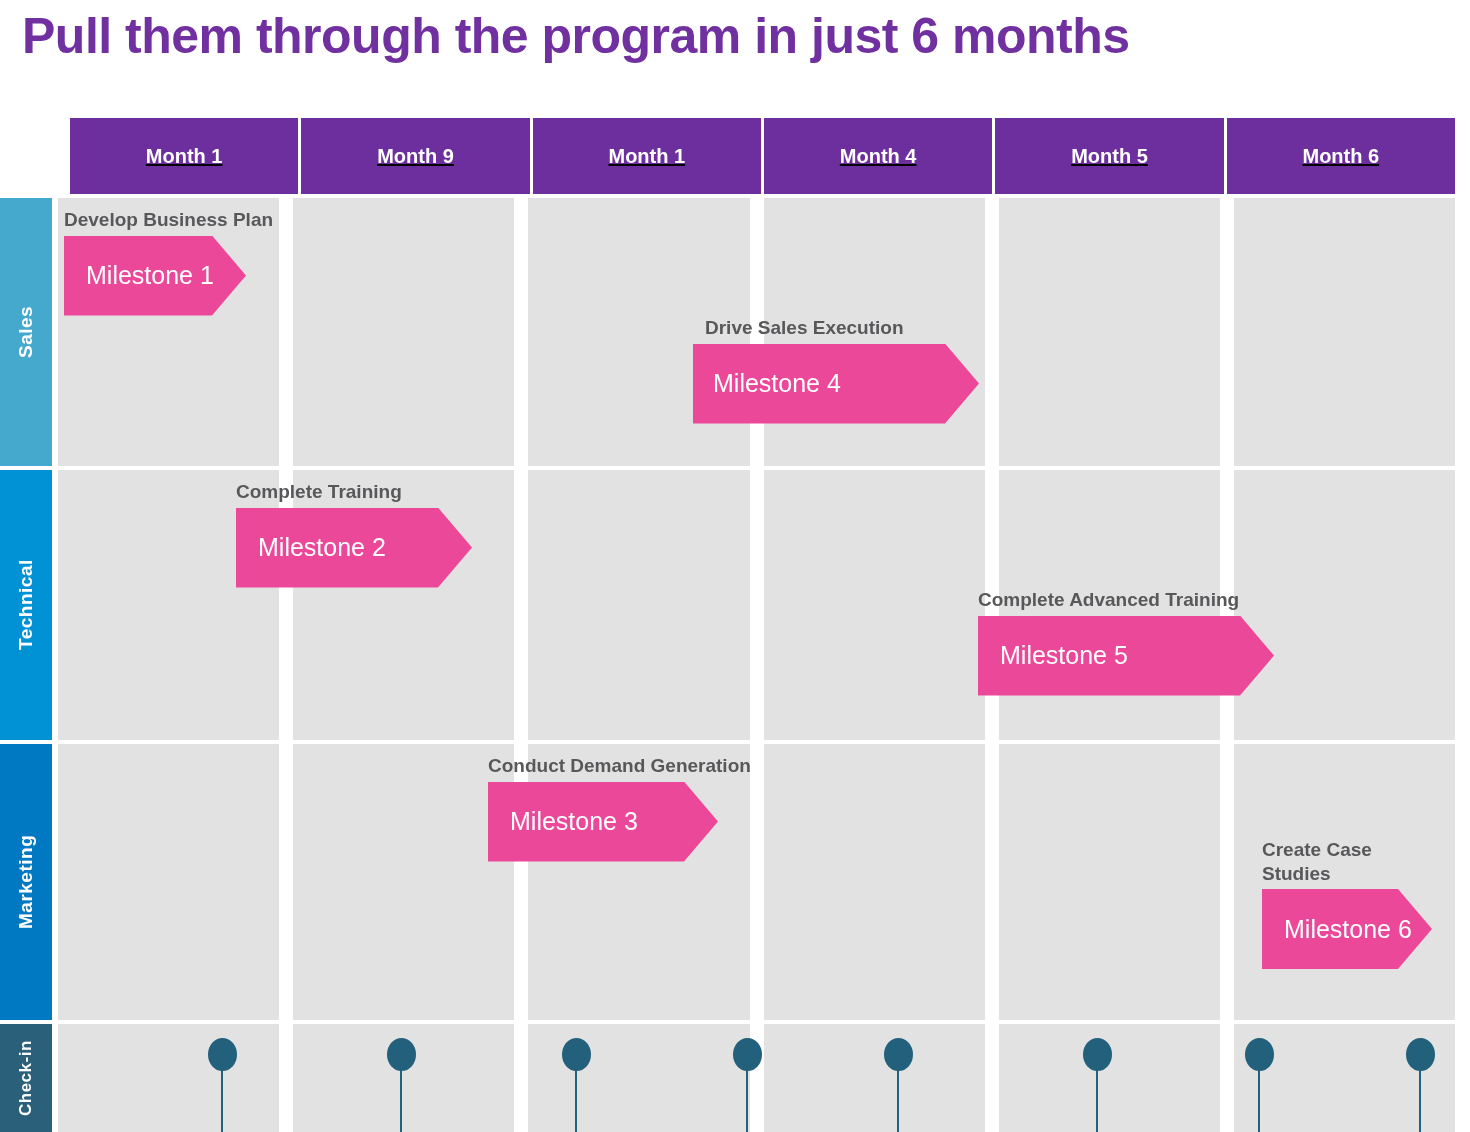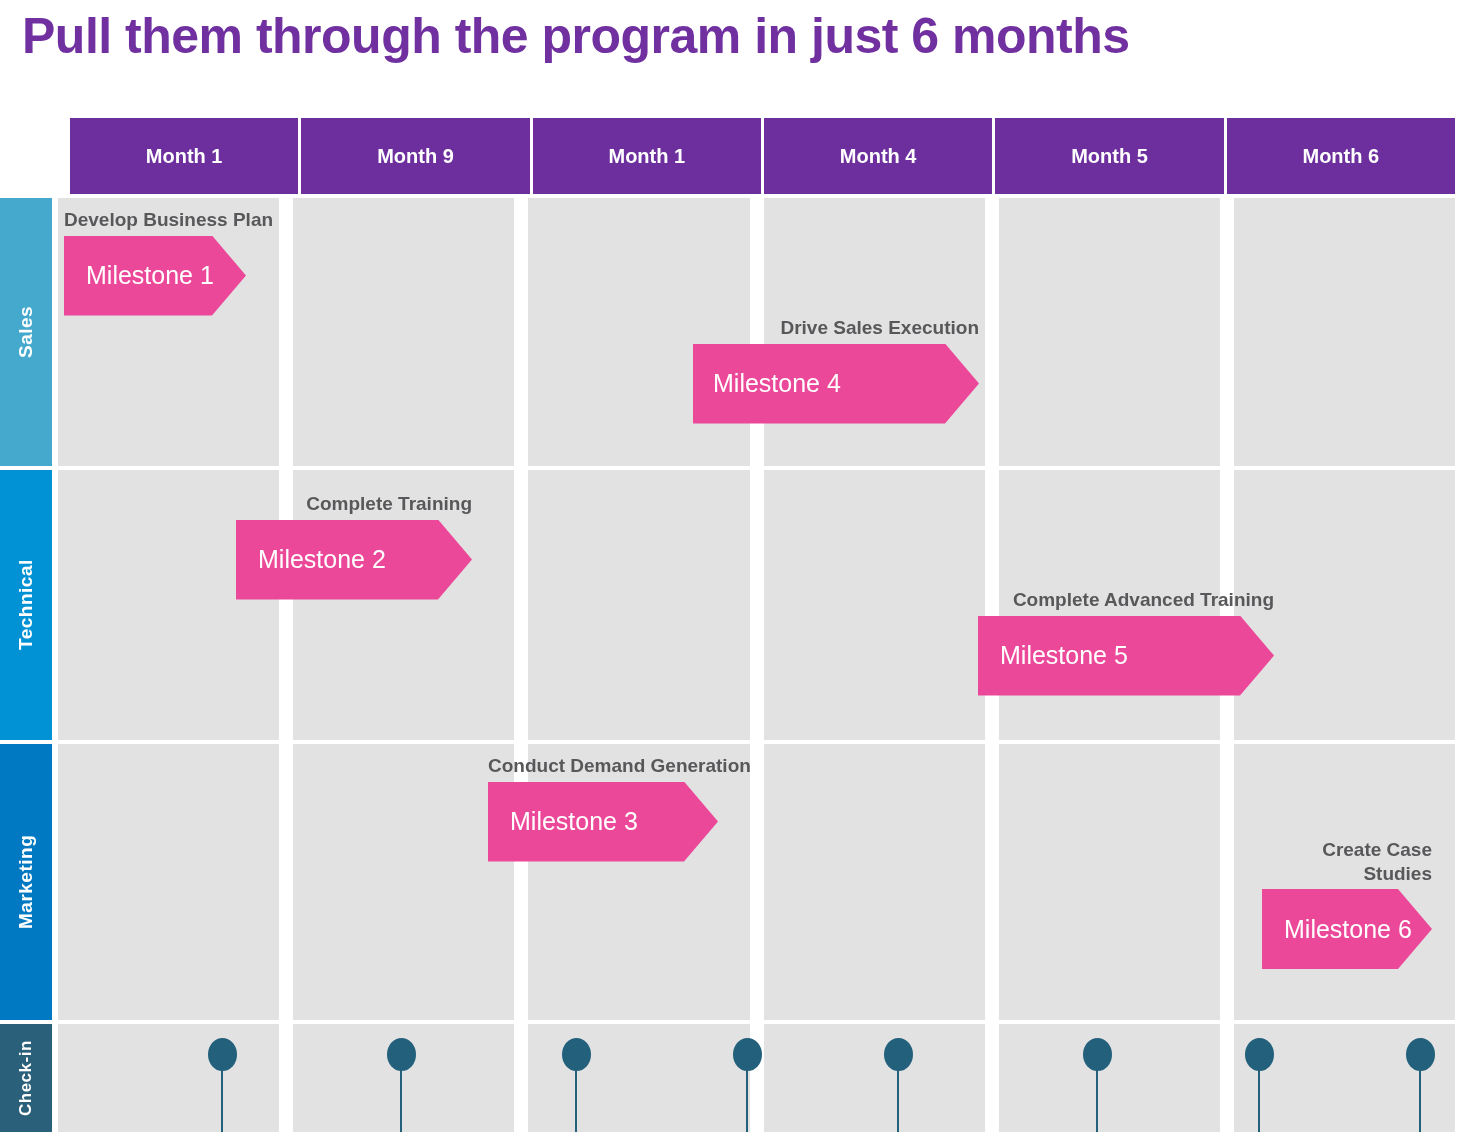--- a/index.html
+++ b/index.html
@@ -35,20 +35,21 @@
   }
 
   
   .month-header {
     position: absolute;
     left: 70px; top: 0px;
     width: 1385px;
     height: 76px;
     display: flex;
     gap: 3px;
+    text-decoration: underline;
   }
   .month-cell {
     flex: 1 1 0;
     background: #6D2E9E;
     color: #ffffff;
     font-size: 20px;
     font-weight: bold;
     display: flex;
     align-items: center;
     justify-content: center;
@@ -74,21 +75,20 @@
     writing-mode: vertical-rl;
     transform: rotate(180deg);
     letter-spacing: 0.5px;
   }
   .lane-body {
     flex: 1 1 auto;
     position: relative;
     display: flex;
     gap: 14px;
     background: transparent;
-    text-align: right;
   }
   .lane-col {
     flex: 1 1 0;
     background: #E2E2E2;
   }
 
   .lane-1 { top: 80px;  height: 268px; }
   .lane-2 { top: 352px; height: 270px; }
   .lane-3 { top: 626px; height: 276px; }
   .lane-4 { top: 906px; height: 108px; }
@@ -194,21 +194,21 @@
     <div class="lane lane-2">
       <div class="lane-label">Technical</div>
       <div class="lane-body">
         <div class="lane-col"></div>
         <div class="lane-col"></div>
         <div class="lane-col"></div>
         <div class="lane-col"></div>
         <div class="lane-col"></div>
         <div class="lane-col"></div>
 
-        <div class="ms-group" style="left: 178px; top: 22px;">
+        <div class="ms-group" style="left: 178px; top: 10px;">
           <div class="ms-caption">Complete Training</div>
           <div class="ms-chevron" style="width: 236px;">Milestone 2</div>
         </div>
 
         <div class="ms-group" style="left: 920px; top: 118px;">
           <div class="ms-caption">Complete Advanced Training</div>
           <div class="ms-chevron" style="width: 296px;">Milestone 5</div>
         </div>
       </div>
     </div>

